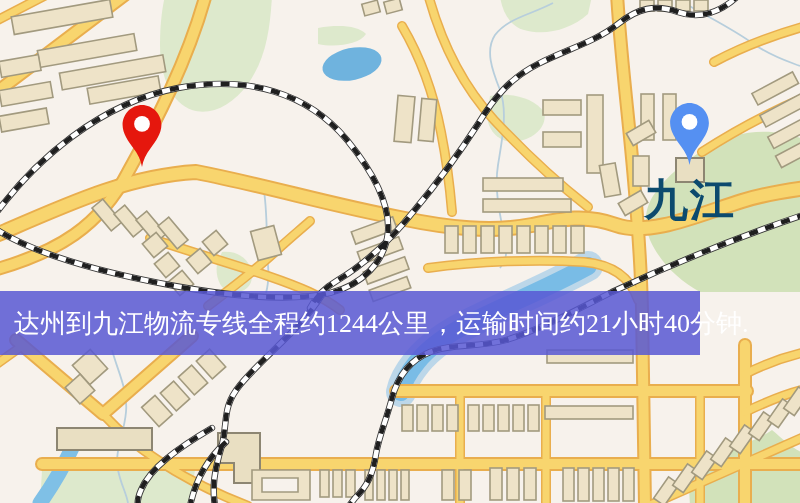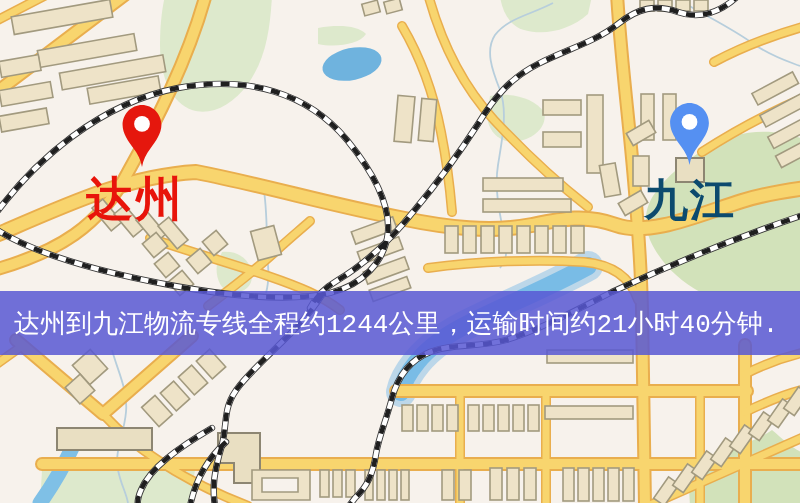--- a/index.html
+++ b/index.html
@@ -37,23 +37,23 @@
   
   .city-label{
     position:absolute;font-weight:bold;line-height:1;
     letter-spacing:2px;white-space:nowrap;
   }
   .label-origin{left:86px;top:176px;font-size:47px;color:#e8140a;}
   .label-dest{left:644px;top:179px;font-size:44px;color:#0c4a6e;}
 
   
   .banner{
-    position:absolute;left:0;top:291px;width:800px;height:64px;
+    position:absolute;left:0;top:291px;width:700px;height:64px;
     background:rgba(88,88,212,0.85);
-    display:flex;align-items:center;font-family:Liberation Mono, monospace;
+    display:flex;align-items:center;
   }
   .banner span{
     color:#ffffff;font-size:26px;padding-left:14px;
     white-space:nowrap;letter-spacing:0px;
   }
 </style>
 </head>
 <body>
 
 <div class="stage">
@@ -317,20 +317,19 @@
     </svg>
   </div>
 
   <div class="pin pin-dest">
     <svg viewBox="0 0 40 62" xmlns="http://www.w3.org/2000/svg">
       <path d="M20 1 C10 1 1.5 9.5 1.5 20 C1.5 28 7 35.5 12 42.5 C16 48 19 53.5 20 60 C21 53.5 24 48 28 42.5 C33 35.5 38.5 28 38.5 20 C38.5 9.5 30 1 20 1 Z" fill="#5590f2"></path>
       <circle cx="20" cy="19" r="7.5" fill="#ffffff"></circle>
     </svg>
   </div>
 
-  <div class="city-label label-origin">达州</div>
   <div class="city-label label-dest">九江</div>
 
   <div class="banner">
     <span>达州到九江物流专线全程约1244公里，运输时间约21小时40分钟.</span>
   </div>
 
 </div>
 
 </body></html>

